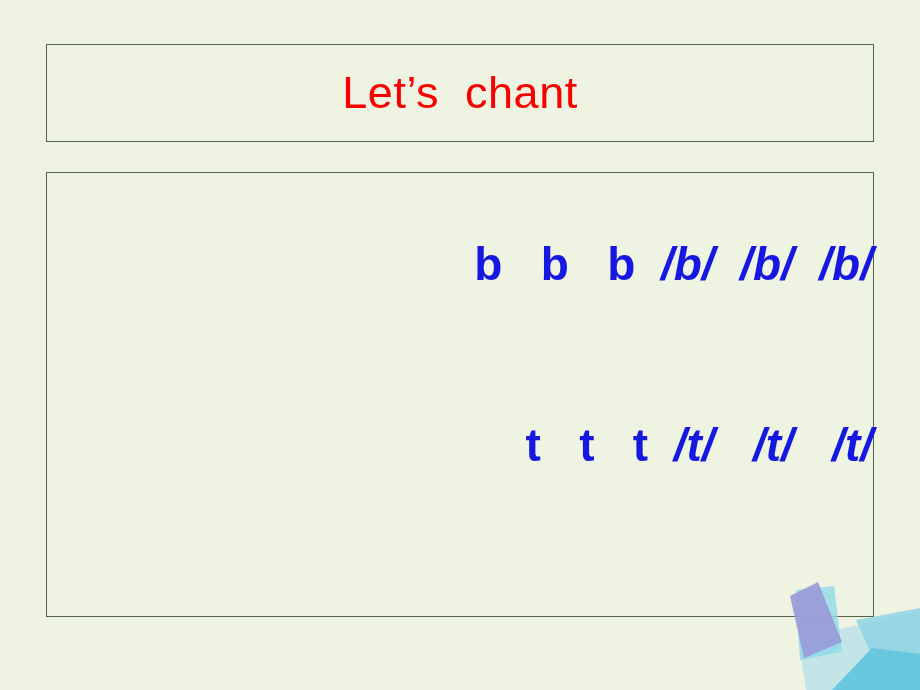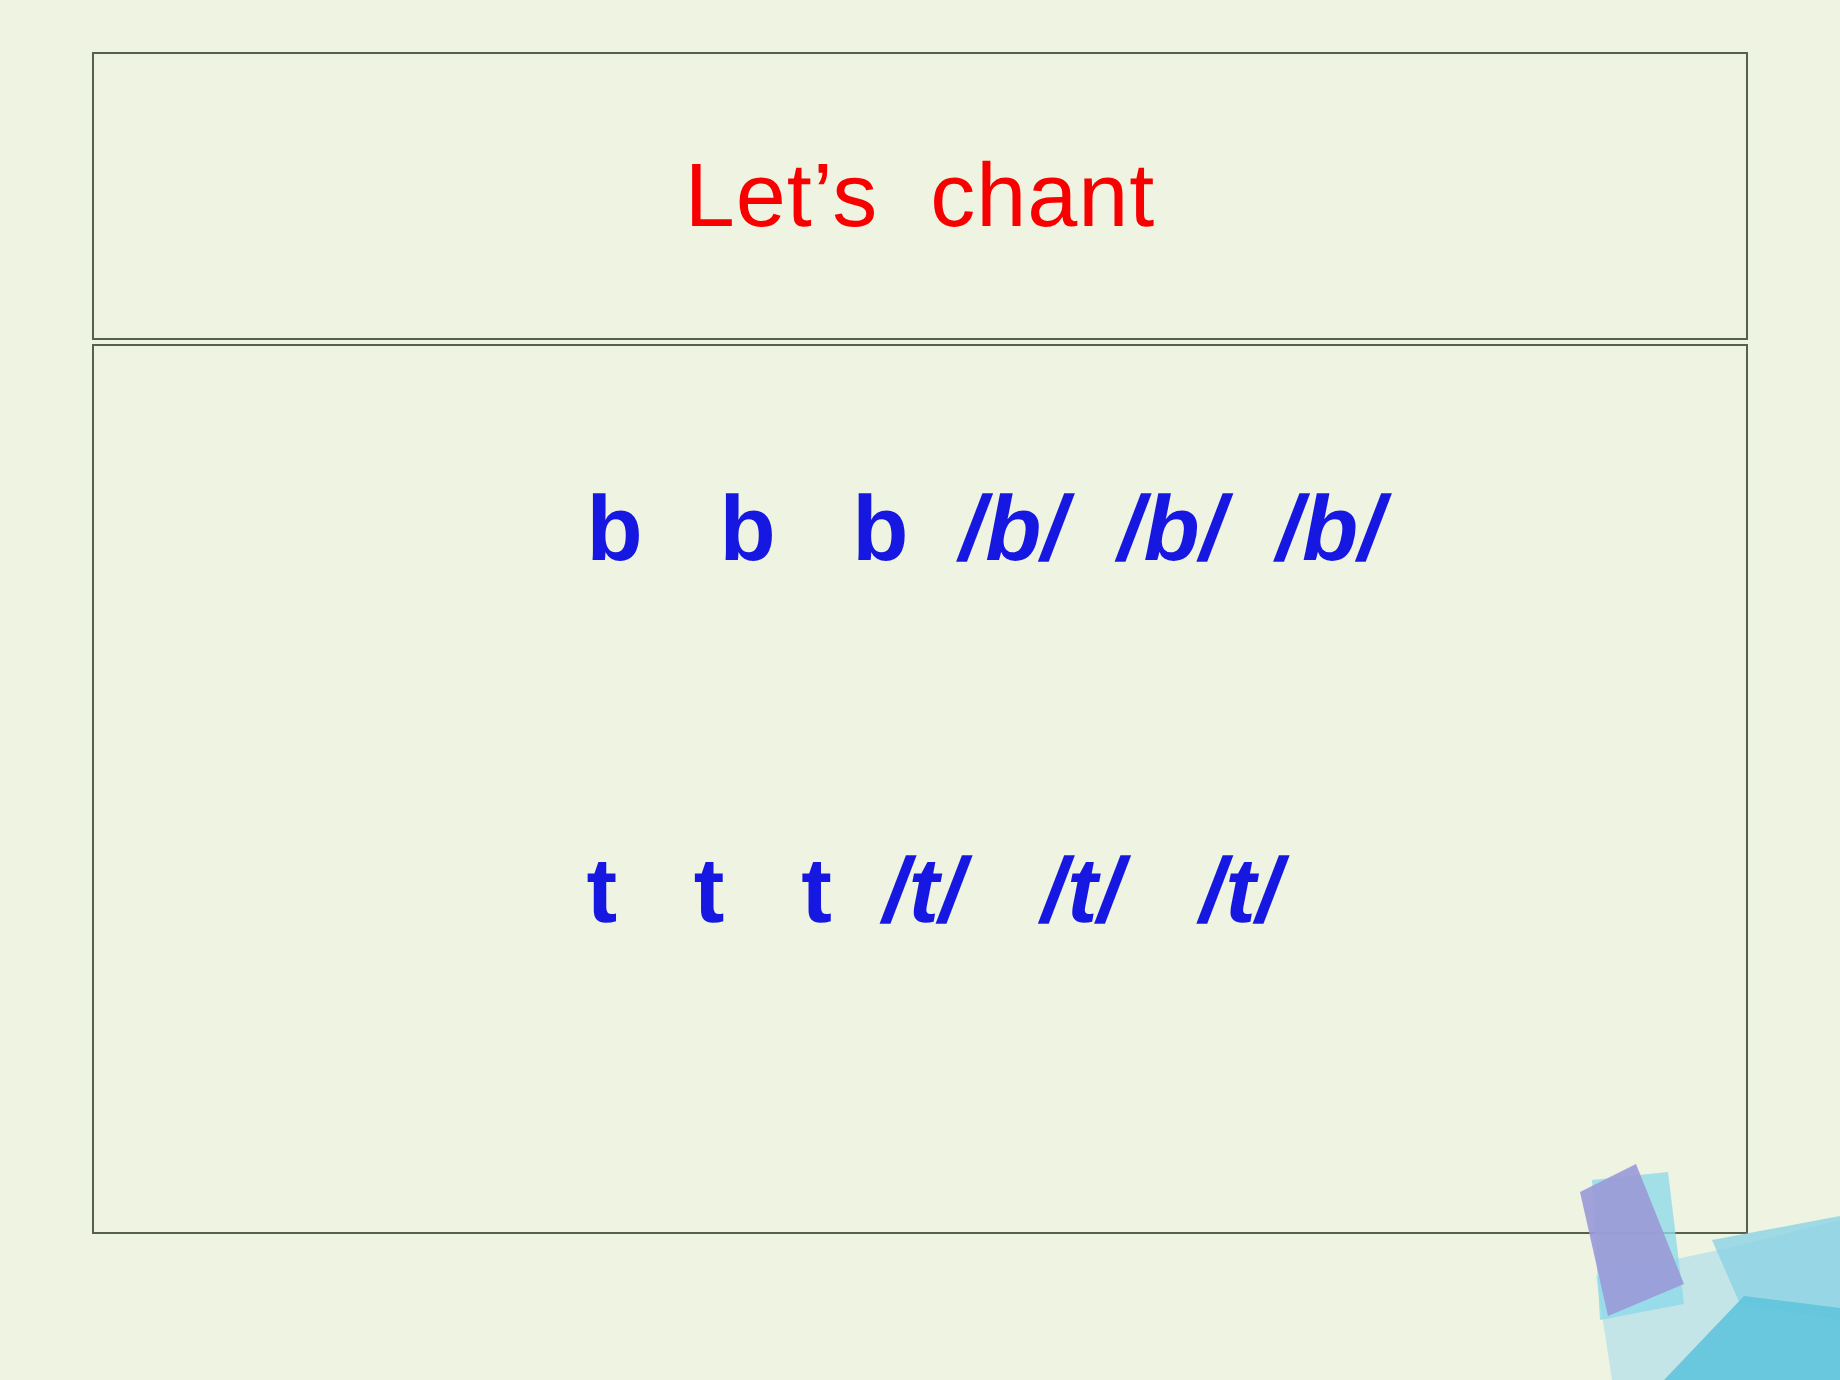--- a/index.html
+++ b/index.html
@@ -32,23 +32,23 @@
     bottom: 0;
     width: 160px;
     height: 110px;
     pointer-events: none;
   }
 
   
   #title-box {
     position: absolute;
     left: 46px;
-    top: 26px;
+    top: 44px;
     width: 828px;
-    height: 144px;
+    height: 98px;
     box-sizing: border-box;
     border: 1.6px solid #56614b;
     display: flex;
     align-items: center;
     justify-content: center;
   }
   #title-text {
     color: #f80000;
     font-size: 45px;
     font-weight: normal;
@@ -75,20 +75,21 @@
   }
   .chant-row {
     display: block;
     color: #1717e2;
     font-size: 46px;
     font-weight: bold;
     line-height: 1.0;
     margin-bottom: 43px;
     white-space: pre;
     letter-spacing: 0px;
+    text-align: right;
   }
   .chant-row:first-child {
     margin-top: 4px;
   }
   .letters {
     font-style: normal;
     white-space: pre;
   }
   .phonemes {
     font-style: italic;

